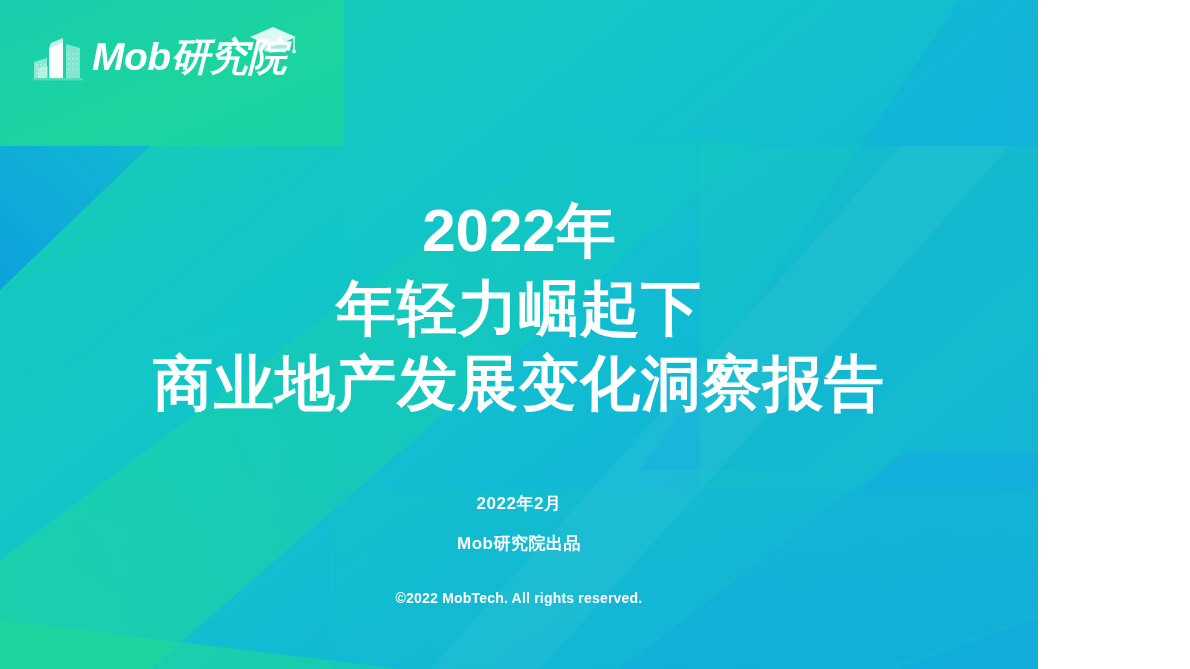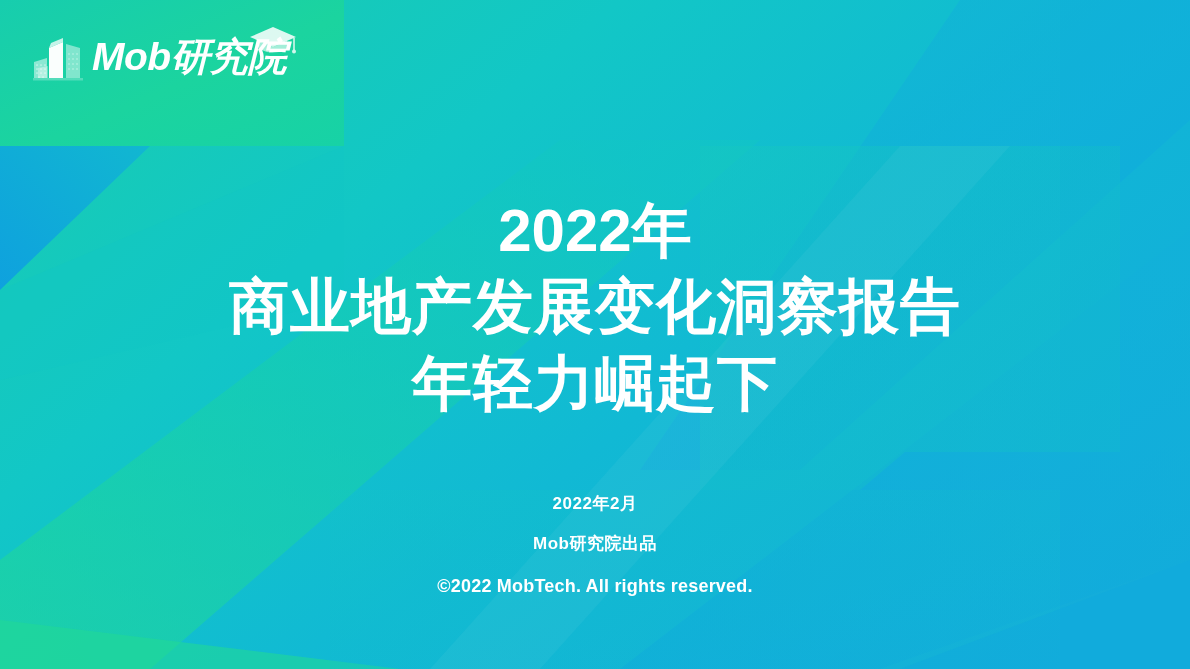--- a/index.html
+++ b/index.html
@@ -3,21 +3,21 @@
 <meta charset="utf-8">
 <title>Mob研究院 报告封面</title>
 <style>
   html, body {
     margin: 0;
     padding: 0;
     background: #ffffff;
   }
   #slide {
     position: relative;
-    width: 1190px;
+    width: 1038px;
     height: 669px;
     overflow: hidden;
     font-family: "Liberation Sans", "DejaVu Sans", sans-serif;
     background: #c2410c;
   }
 
   
   .bg-layer {
     position: absolute;
     inset: 0;
@@ -98,21 +98,21 @@
     z-index: 10;
   }
   .subtitle-line {
     color: #ffffff;
     font-weight: bold;
     white-space: nowrap;
     font-family: "Liberation Sans", "DejaVu Sans", sans-serif;
   }
   #subtitle-date { font-size: 17px; letter-spacing: 0.5px; }
   #subtitle-producer { font-size: 17px; margin-top: 17px; letter-spacing: 0.5px; }
-  #subtitle-copyright { font-size: 18px; margin-top: 21px; letter-spacing: 0.2px; }
+  #subtitle-copyright { font-size: 14px; margin-top: 35px; letter-spacing: 0.2px; }
 </style>
 </head>
 <body>
 
 <div id="slide">
 
   <div class="bg-layer">
     <svg class="bg-svg" viewBox="0 0 1190 669" width="1190" height="669" preserveAspectRatio="none">
       <defs>
         <linearGradient id="gBase" x1="0" y1="0.15" x2="1" y2="0.85">
@@ -237,22 +237,22 @@
         <path d="M12,17 L12,25 Q26,32 40,25 L40,17 L26,23 Z" fill="#FFFFFF" opacity="0.6"></path>
 
         <path d="M47,14 L47,26" stroke="#FFFFFF" stroke-width="1.6" opacity="0.8" fill="none"></path>
         <circle cx="47" cy="27.5" r="2" fill="#FFFFFF" opacity="0.8"></circle>
       </svg>
     </div>
   </div>
 
   <div id="title-block">
     <div class="title-line" id="title-line-1">2022年</div>
+    <div class="title-line" id="title-line-2">年轻力崛起下</div>
     <div class="title-line" id="title-line-3">商业地产发展变化洞察报告</div>
-    <div class="title-line" id="title-line-2">年轻力崛起下</div>
   </div>
 
   <div id="subtitle-block">
     <div class="subtitle-line" id="subtitle-date">2022年2月</div>
     <div class="subtitle-line" id="subtitle-producer">Mob研究院出品</div>
     <div class="subtitle-line" id="subtitle-copyright">©2022 MobTech. All rights reserved.</div>
   </div>
 
 </div>
 

